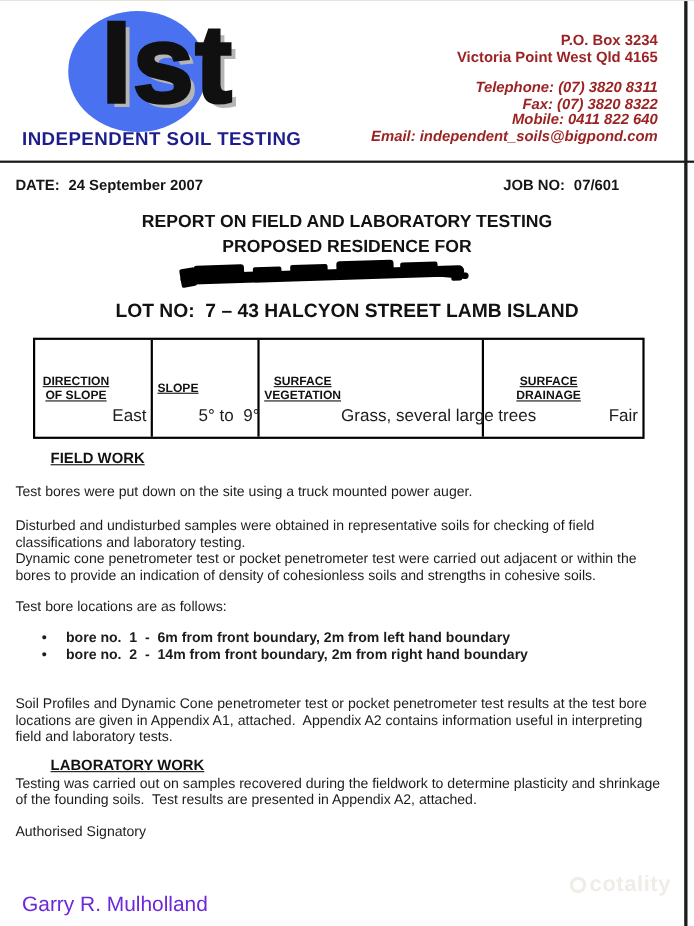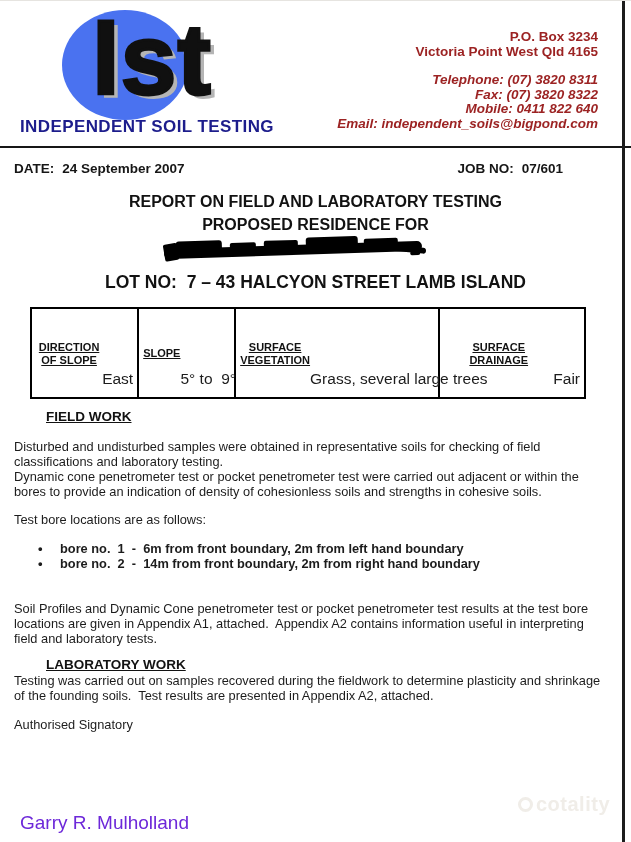--- a/index.html
+++ b/index.html
@@ -169,20 +169,23 @@
     <div class="site-cell c4">
       <div class="site-head">SURFACE DRAINAGE</div>
       <div class="site-value">Fair</div>
     </div>
   </div>
 
   <div class="body-col">
 
     <div class="sec-head mb15">FIELD WORK</div>
 
+    <div class="mb16">
+      <div class="line">Test bores were put down on the site using a truck mounted power auger.</div>
+    </div>
 
     <div class="mb13">
       <div class="line">Disturbed and undisturbed samples were obtained in representative soils for checking of field</div>
       <div class="line">classifications and laboratory testing.</div>
       <div class="line">Dynamic cone penetrometer test or pocket penetrometer test were carried out adjacent or within the</div>
       <div class="line">bores to provide an indication of density of cohesionless soils and strengths in cohesive soils.</div>
     </div>
 
     <div class="mb15">
       <div class="line">Test bore locations are as follows:</div>

